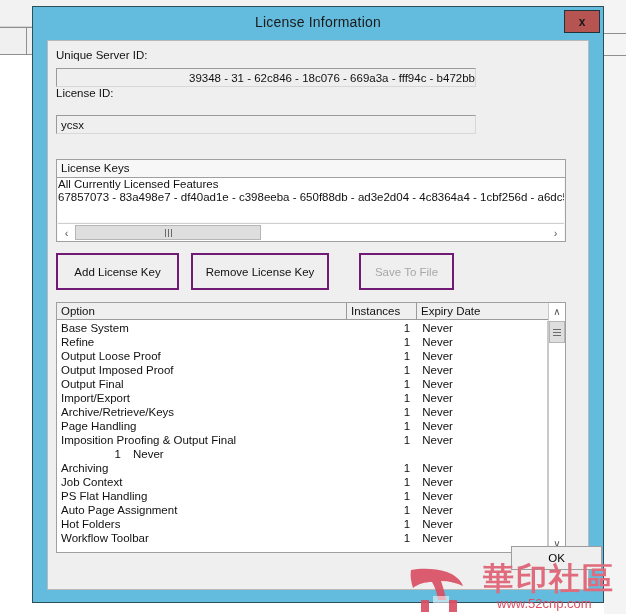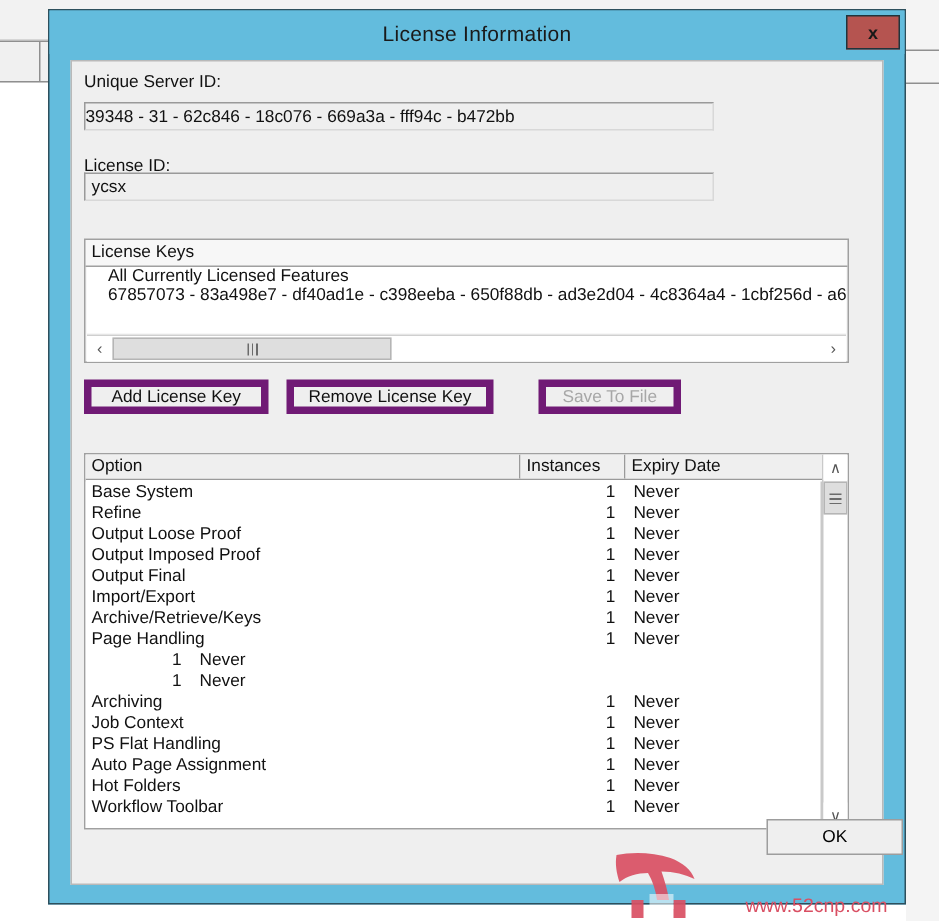--- a/index.html
+++ b/index.html
@@ -144,21 +144,21 @@
     border: 1px solid #9a9a9a;
     border-right-color: #d8d8d8;
     border-bottom-color: #d8d8d8;
     box-sizing: border-box;
     font-size: 11.5px;
     color: #111;
     display: flex;
     align-items: center;
     font-family: "Liberation Sans", sans-serif;
   }
-  .field.center { justify-content: flex-start; }
+  .field.center { justify-content: flex-end; }
   .field .pad { padding: 0 4px; }
 
   
   #keys-group {
     position: absolute;
     left: 8px;
     top: 118px;
     width: 510px;
     height: 83px;
     border: 1px solid #a0a0a0;
@@ -186,21 +186,21 @@
     top: 18px;
     width: 506px;
     height: 44px;
     background: #ffffff;
     overflow: hidden;
   }
   .keyline {
     font-size: 11.5px;
     color: #111;
     white-space: nowrap;
-    padding-left: 14px;
+    padding-left: 0;
     line-height: 13px;
   }
 
   
   #hscroll {
     position: absolute;
     left: 1px;
     top: 63px;
     width: 506px;
     height: 18px;
@@ -246,23 +246,23 @@
     background:
       linear-gradient(to right,
         #6b6b6b 0px, #6b6b6b 1px, transparent 1px, transparent 3px,
         #6b6b6b 3px, #6b6b6b 4px, transparent 4px, transparent 6px,
         #6b6b6b 6px, #6b6b6b 7px);
   }
 
   
   .btn {
     position: absolute;
-    height: 23px;
+    height: 37px;
     background: #efefef;
-    border: 5px solid #701a75;
+    border: 2px solid #701a75;
     box-sizing: border-box;
     font-size: 11.5px;
     font-family: "Liberation Sans", sans-serif;
     color: #111;
     display: flex;
     align-items: center;
     justify-content: center;
     cursor: pointer;
   }
   .btn.disabled { color: #a7a7a7; cursor: default; }
@@ -449,21 +449,21 @@
   </div>
 
   <div id="client">
 
     <div class="lbl" style="left:8px; top:8px;">Unique Server ID:</div>
 
     <div class="field center" style="left:8px; top:27px; width:420px; height:19px;">
       <span>39348 - 31 - 62c846 - 18c076 - 669a3a - fff94c - b472bb</span>
     </div>
 
-    <div class="lbl" style="left:8px; top:46px;margin-top:18px;">License ID:</div>
+    <div class="lbl" style="left:8px; top:46px;">License ID:</div>
 
     <div class="field" style="left:8px; top:74px; width:420px; height:19px;">
       <span class="pad">ycsx</span>
     </div>
 
     <div id="keys-group">
       <div id="keys-title">License Keys</div>
       <div id="keys-sep"></div>
 
       <div id="keys-body">
@@ -531,20 +531,21 @@
             <div class="c1">Archive/Retrieve/Keys</div>
             <div class="c2">1</div>
             <div class="c3">Never</div>
           </div>
           <div class="row">
             <div class="c1">Page Handling</div>
             <div class="c2">1</div>
             <div class="c3">Never</div>
           </div>
           <div class="row">
+            <div class="c1">Imposition Proofing &amp; Output Final</div>
             <div class="c2">1</div>
             <div class="c3">Never</div>
           </div>
           <div class="row">
             <div class="c2">1</div>
             <div class="c3">Never</div>
           </div>
           <div class="row">
             <div class="c1">Archiving</div>
             <div class="c2">1</div>
@@ -593,14 +594,15 @@
   </div>
 </div>
 
 <div id="watermark">
   <svg width="221" height="58" viewBox="0 0 221 58">
     <path d="M6 14 C 16 12, 30 12, 42 16 C 50 19, 56 24, 58 30 C 52 27, 44 25, 36 25 C 38 31, 40 37, 41 44 L 33 44 C 32 37, 30 31, 27 26 C 20 26, 13 28, 8 32 C 6 26, 5 20, 6 14 Z" fill="#d94f63" opacity="0.92"></path>
     <path d="M16 44 L 24 44 L 24 56 L 16 56 Z" fill="#d94f63" opacity="0.92"></path>
     <path d="M44 44 L 52 44 L 52 56 L 44 56 Z" fill="#d94f63" opacity="0.92"></path>
     <path d="M28 40 L 44 40 L 44 50 L 28 50 Z" fill="#ffffff" opacity="0.55"></path>
   </svg>
+  <div id="wm-cjk">華印社區</div>
   <div id="wm-url">www.52cnp.com</div>
 </div>
 
 </body></html>

